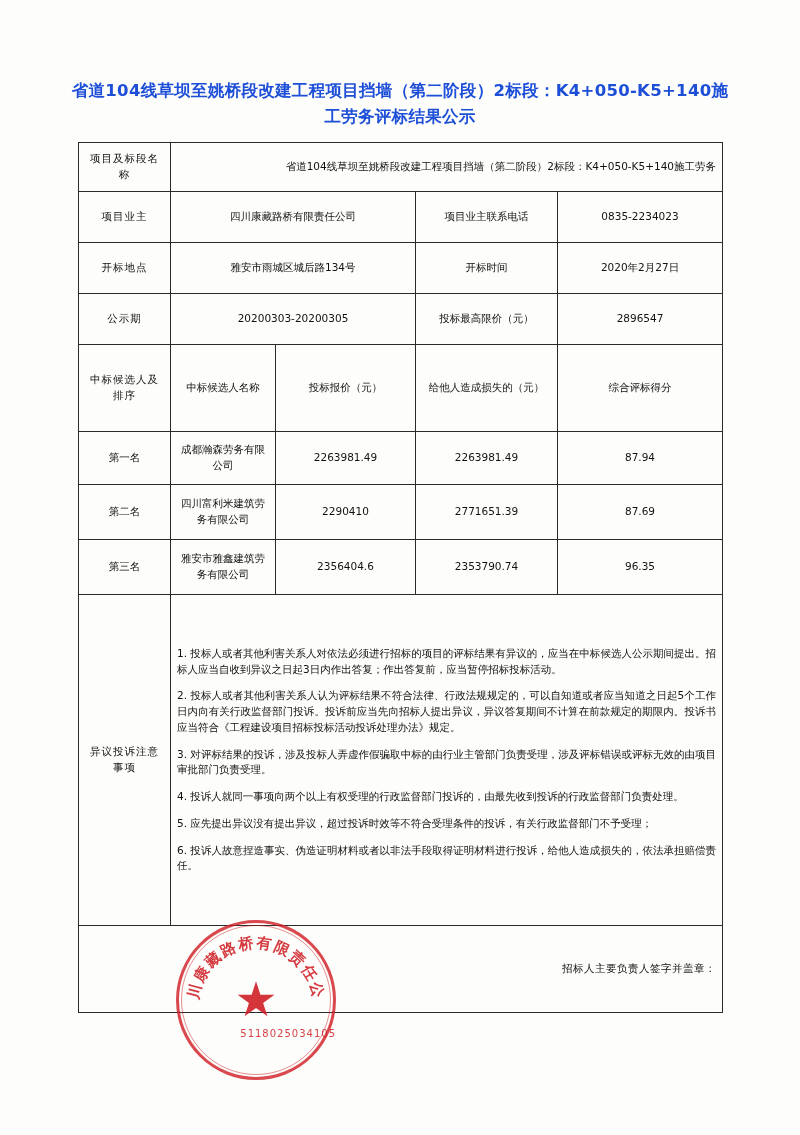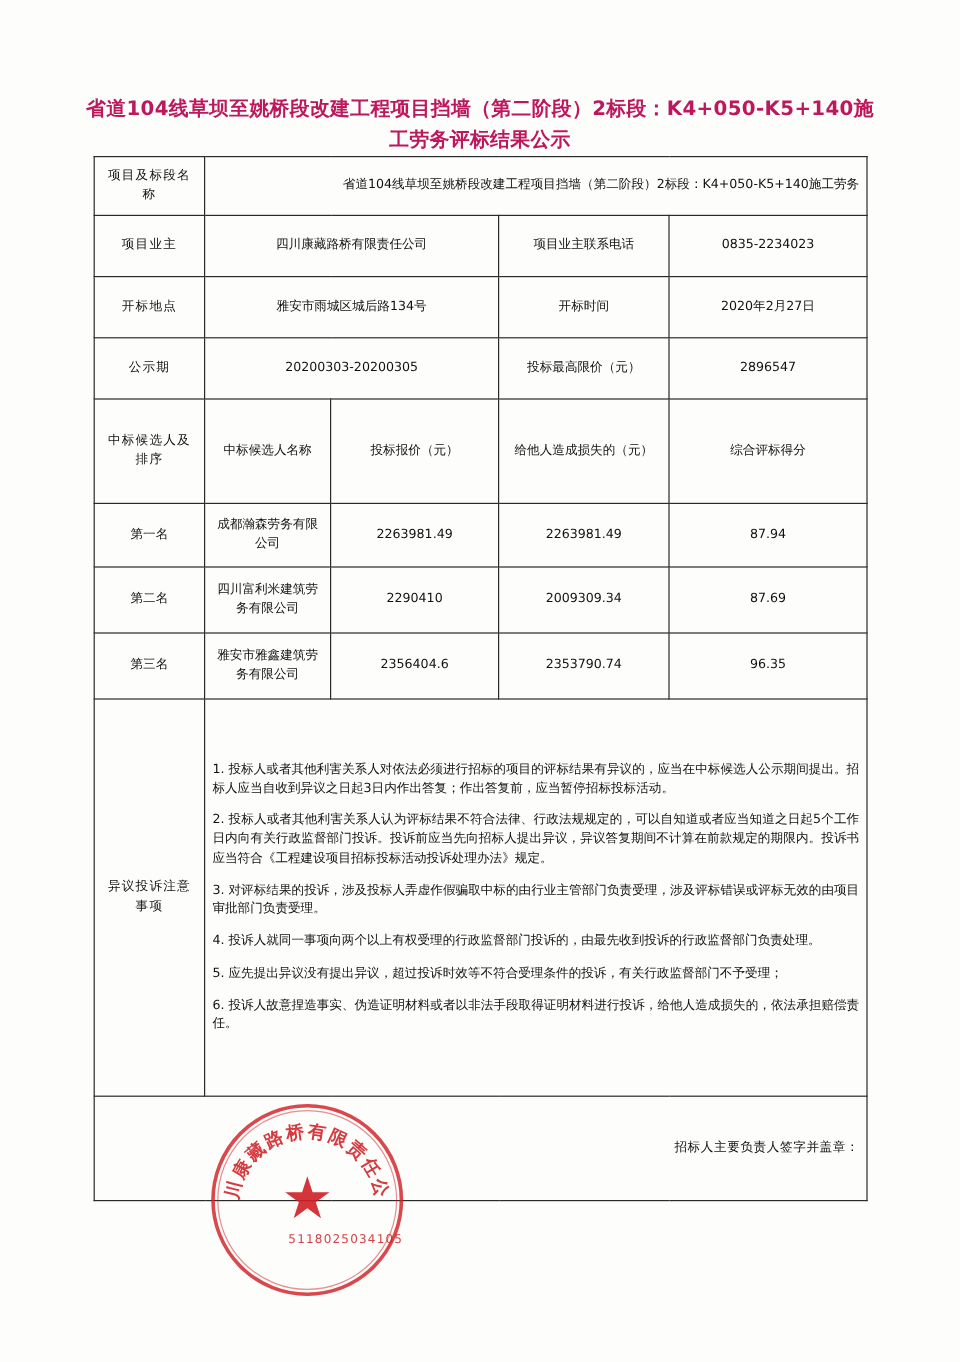--- a/index.html
+++ b/index.html
@@ -24,25 +24,25 @@
   .title {
     position: absolute;
     top: 78px;
     left: 70px;
     width: 660px;
     text-align: center;
     font-size: 16.5px;
     font-weight: bold;
     line-height: 1.55;
     letter-spacing: 0.3px;
-    color: #be185d;
+    color: #1d4ed8;
   }
   table.doc {
     position: absolute;
-    top: 130px;
+    top: 142px;
     left: 78px;
     width: 644px;
     border-collapse: collapse;
     table-layout: fixed;
   }
   table.doc td {
     border: 1px solid #2a2a2a;
     padding: 5px 6px;
     font-size: 10.5px;
     line-height: 1.5;
@@ -197,21 +197,21 @@
         <td class="ctr" style="height:42px">第一名</td>
         <td class="ctr">成都瀚森劳务有限公司</td>
         <td class="ctr num">2263981.49</td>
         <td class="ctr num">2263981.49</td>
         <td class="ctr num">87.94</td>
       </tr>
       <tr>
         <td class="ctr" style="height:44px">第二名</td>
         <td class="ctr">四川富利米建筑劳务有限公司</td>
         <td class="ctr num">2290410</td>
-        <td class="ctr num">2009309.34</td>
+        <td class="ctr num">2771651.39</td>
         <td class="ctr num">87.69</td>
       </tr>
       <tr>
         <td class="ctr" style="height:44px">第三名</td>
         <td class="ctr">雅安市雅鑫建筑劳务有限公司</td>
         <td class="ctr num">2356404.6</td>
         <td class="ctr num">2353790.74</td>
         <td class="ctr num">96.35</td>
       </tr>
 

